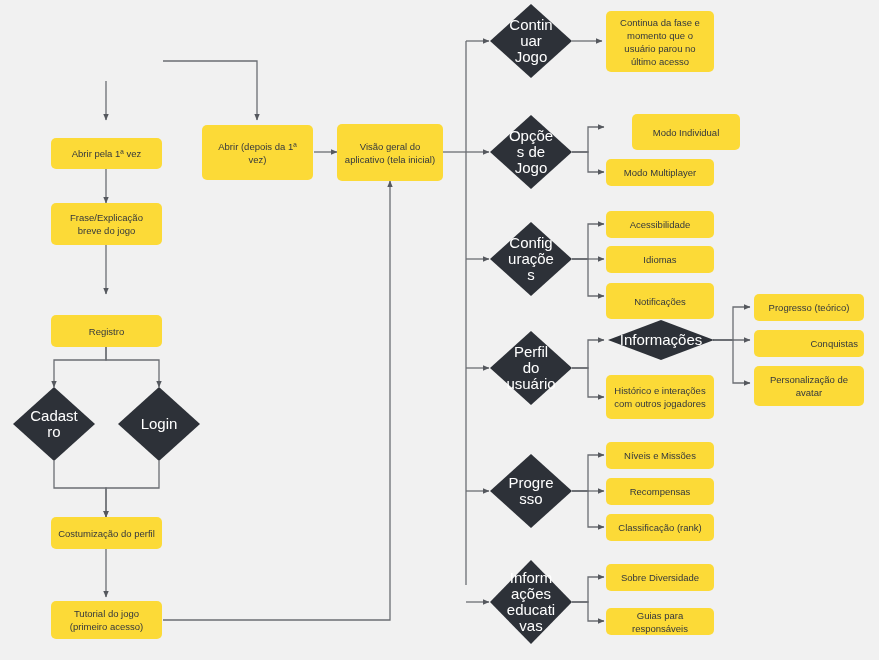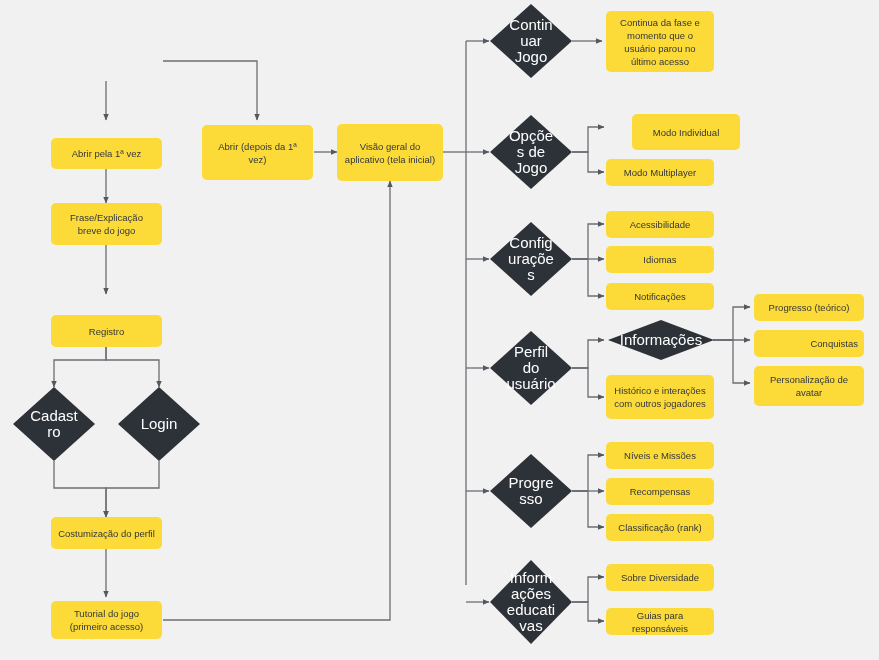--- a/index.html
+++ b/index.html
@@ -182,21 +182,21 @@
   </div>
 
   <div class="node box" style="left:606px;top:246px;width:108px;height:27px;">
     <span>Idiomas</span>
   </div>
 
   <div class="node box" style="left:606px;top:211px;width:108px;height:27px;">
     <span>Acessibilidade</span>
   </div>
 
-  <div class="node box" style="left:606px;top:283px;width:108px;height:27px;">
+  <div class="node box" style="left:606px;top:283px;width:108px;height:36px;">
     <span>Notificações</span>
   </div>
 
   <div class="node diamond wide" style="left:608px;top:320px;width:106px;height:40px;">
     <span class="dshape"></span>
     <span class="dlabel">Informações</span>
   </div>
 
   <div class="node box" style="left:606px;top:375px;width:108px;height:44px;">
     <span>Histórico e interações com outros jogadores</span>

